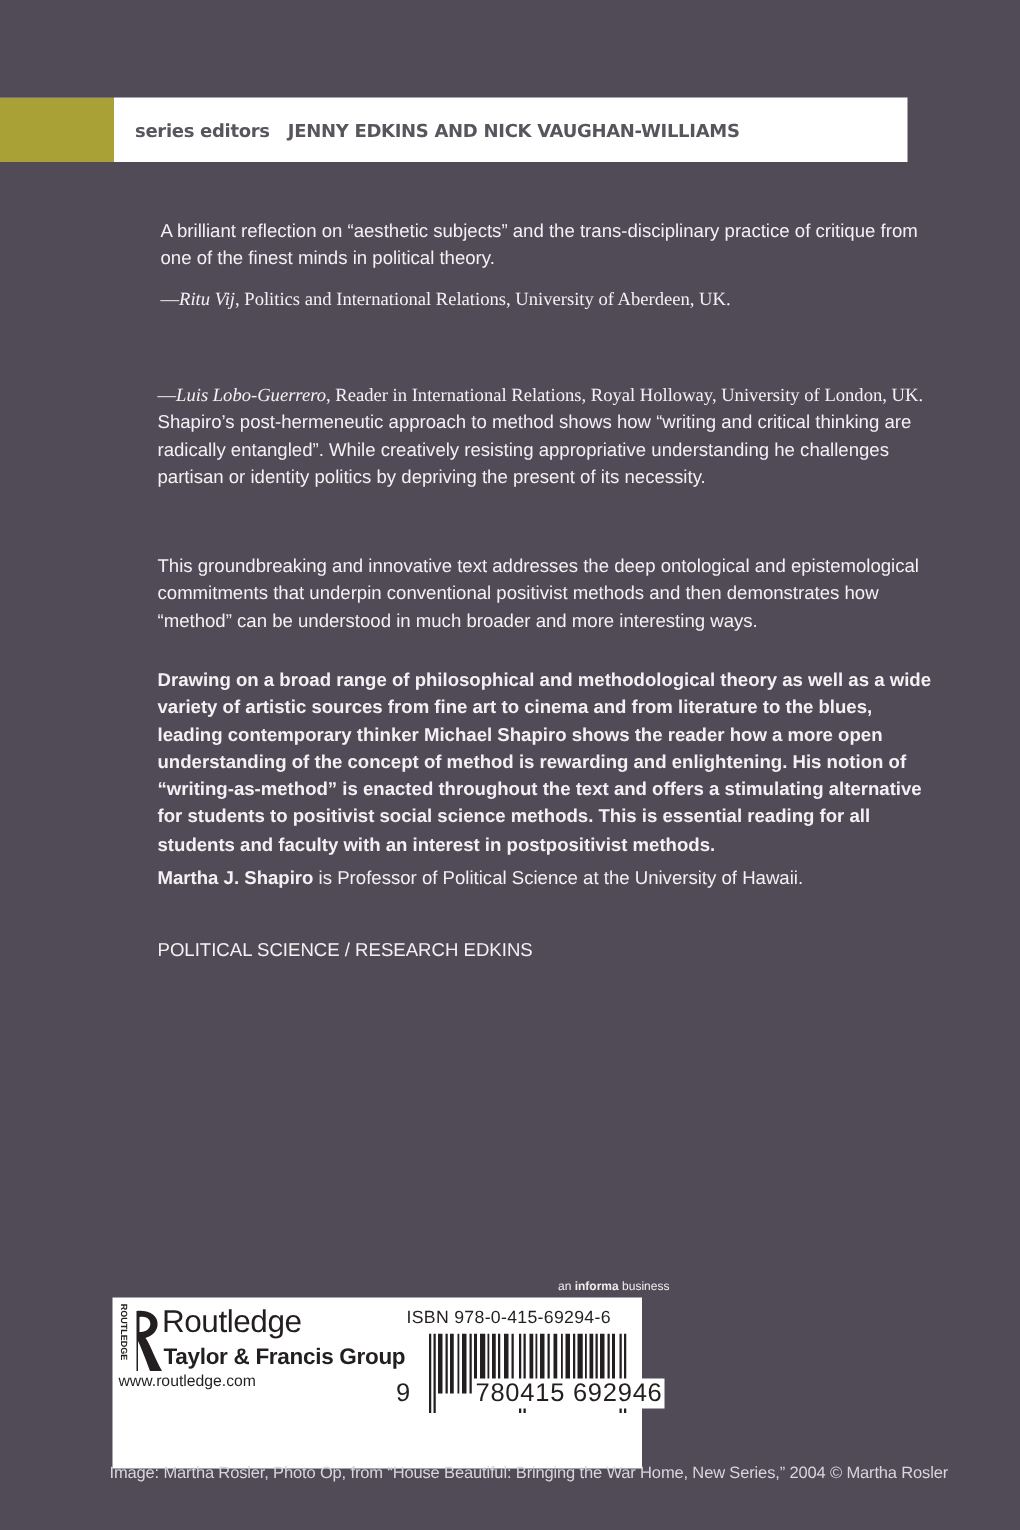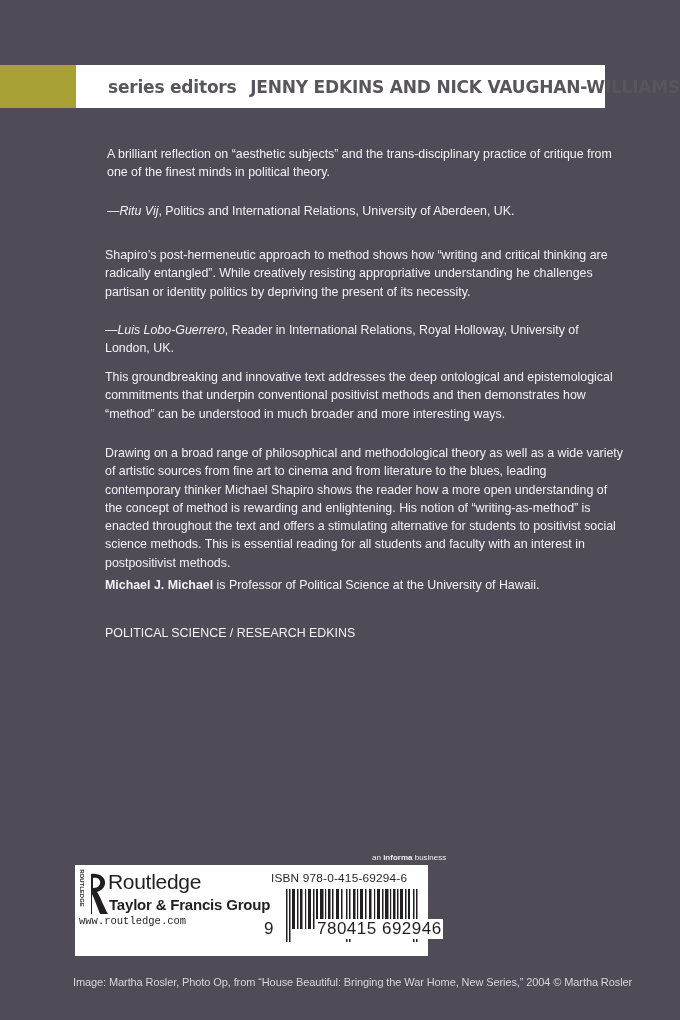--- a/index.html
+++ b/index.html
@@ -13,47 +13,47 @@
   .band-olive {
     position:absolute; left:0; top:65px; width:76px; height:43px;
     background:#a9a136;
   }
   .band-white {
     position:absolute; left:76px; top:65px; width:529px; height:43px;
     background:#ffffff;
     display:flex; align-items:center;
   }
   .series {
-    margin-left:32px;
+    margin-left:14px;
     font-family:"DejaVu Sans", sans-serif;
     font-weight:bold;
     color:#58555c;
-    font-size:17px;
+    font-size:12px;
     letter-spacing:-0.2px;
     white-space:nowrap;
   }
   .series .label { font-weight:bold; margin-right:8px; }
   .block1 { position:absolute; top:145px; left:107px; width:520px; }
   .block2 { position:absolute; top:246px; left:105px; width:520px; }
   .block3 { position:absolute; top:368px; left:105px; width:520px; }
-  .block4 { position:absolute; top:444px; left:105px; width:520px; }
+  .block4 { position:absolute; top:444px; left:105px; width:520px;font-weight:bold; }
   .block5 { position:absolute; top:576px; left:105px; width:520px; }
   .block6 { position:absolute; top:624px; left:105px; width:520px; }
   .txt { font-size:12.4px; line-height:18.3px; margin:0; }
-  .gap { margin-top:20px; }
+  .gap { margin-top:8px;font-family:Liberation Serif, serif; }
   em { font-style:italic; }
   b { font-weight:bold; }
 
   .informa {
     position:absolute; left:372px; top:853px;
     font-size:8px; color:#eeeeee; white-space:nowrap;
   }
   .informa b { font-weight:bold;text-align:center; }
   .pubbox {
-    position:absolute; left:75px; top:865px; width:353px; height:91px;
+    position:absolute; left:75px; top:865px; width:353px; height:114px;
     background:#ffffff;
     color:#231f20;
   }
   .logo-mark {
     position:absolute; left:8px; top:7px; width:26px; height:44px;
   }
   .logo-vert {
     position:absolute; left:-12px; top:20px;
     transform:rotate(90deg);
     font-size:6px; font-weight:bold; letter-spacing:0;
@@ -62,21 +62,21 @@
   .pub-name {
     position:absolute; left:33px; top:5px;
     font-size:21px; letter-spacing:-0.3px; color:#231f20;
   }
   .pub-group {
     position:absolute; left:34px; top:31px;
     font-size:15px; font-weight:bold; color:#231f20; letter-spacing:-0.2px;
   }
   .pub-url {
     position:absolute; left:4px; top:50px;
-    font-size:10.5px; color:#231f20;font-family:Liberation Mono, monospace;
+    font-size:10.5px; color:#231f20;
   }
   .isbn {
     position:absolute; left:196px; top:6px;
     font-size:11.8px; color:#231f20; letter-spacing:0.2px;
   }
   .barcode {
     position:absolute; left:211px; top:24px; width:132px; height:53px;
   }
   .barcode-digits {
     position:absolute; left:190px; top:54px; white-space:nowrap;
@@ -100,34 +100,34 @@
     <span>JENNY EDKINS AND NICK VAUGHAN-WILLIAMS</span>
   </div>
 </div>
 
 <div class="block1">
   <p class="txt">A brilliant reflection on “aesthetic subjects” and the trans-disciplinary practice of critique from one of the finest minds in political theory.</p>
   <p class="txt gap"><span>—</span><em>Ritu Vij</em><span>, Politics and International Relations, University of Aberdeen, UK.</span></p>
 </div>
 
 <div class="block2">
+  <p class="txt gap"><span>—</span><em>Luis Lobo-Guerrero</em><span>, Reader in International Relations, Royal Holloway, University of London, UK.</span></p>
   <p class="txt">Shapiro’s post-hermeneutic approach to method shows how “writing and critical thinking are radically entangled”. While creatively resisting appropriative understanding he challenges partisan or identity politics by depriving the present of its necessity.</p>
-  <p class="txt gap"><span>—</span><em>Luis Lobo-Guerrero</em><span>, Reader in International Relations, Royal Holloway, University of London, UK.</span></p>
 </div>
 
 <div class="block3">
   <p class="txt">This groundbreaking and innovative text addresses the deep ontological and epistemological commitments that underpin conventional positivist methods and then demonstrates how “method” can be understood in much broader and more interesting ways.</p>
 </div>
 
 <div class="block4">
   <p class="txt">Drawing on a broad range of philosophical and methodological theory as well as a wide variety of artistic sources from fine art to cinema and from literature to the blues, leading contemporary thinker Michael Shapiro shows the reader how a more open understanding of the concept of method is rewarding and enlightening. His notion of “writing-as-method” is enacted throughout the text and offers a stimulating alternative for students to positivist social science methods. This is essential reading for all students and faculty with an interest in postpositivist methods.</p>
 </div>
 
 <div class="block5">
-  <p class="txt"><b>Michael J. Michael</b><span> is Professor of Political Science at the University of Hawaii.</span></p>
+  <p class="txt"><b>Martha J. Shapiro</b><span> is Professor of Political Science at the University of Hawaii.</span></p>
 </div>
 
 <div class="block6">
   <p class="txt">POLITICAL SCIENCE / RESEARCH EDKINS</p>
 </div>
 
 <div class="informa"><span>an </span><b>informa</b><span> business</span></div>
 
 <div class="pubbox">
   <div class="logo-mark">

